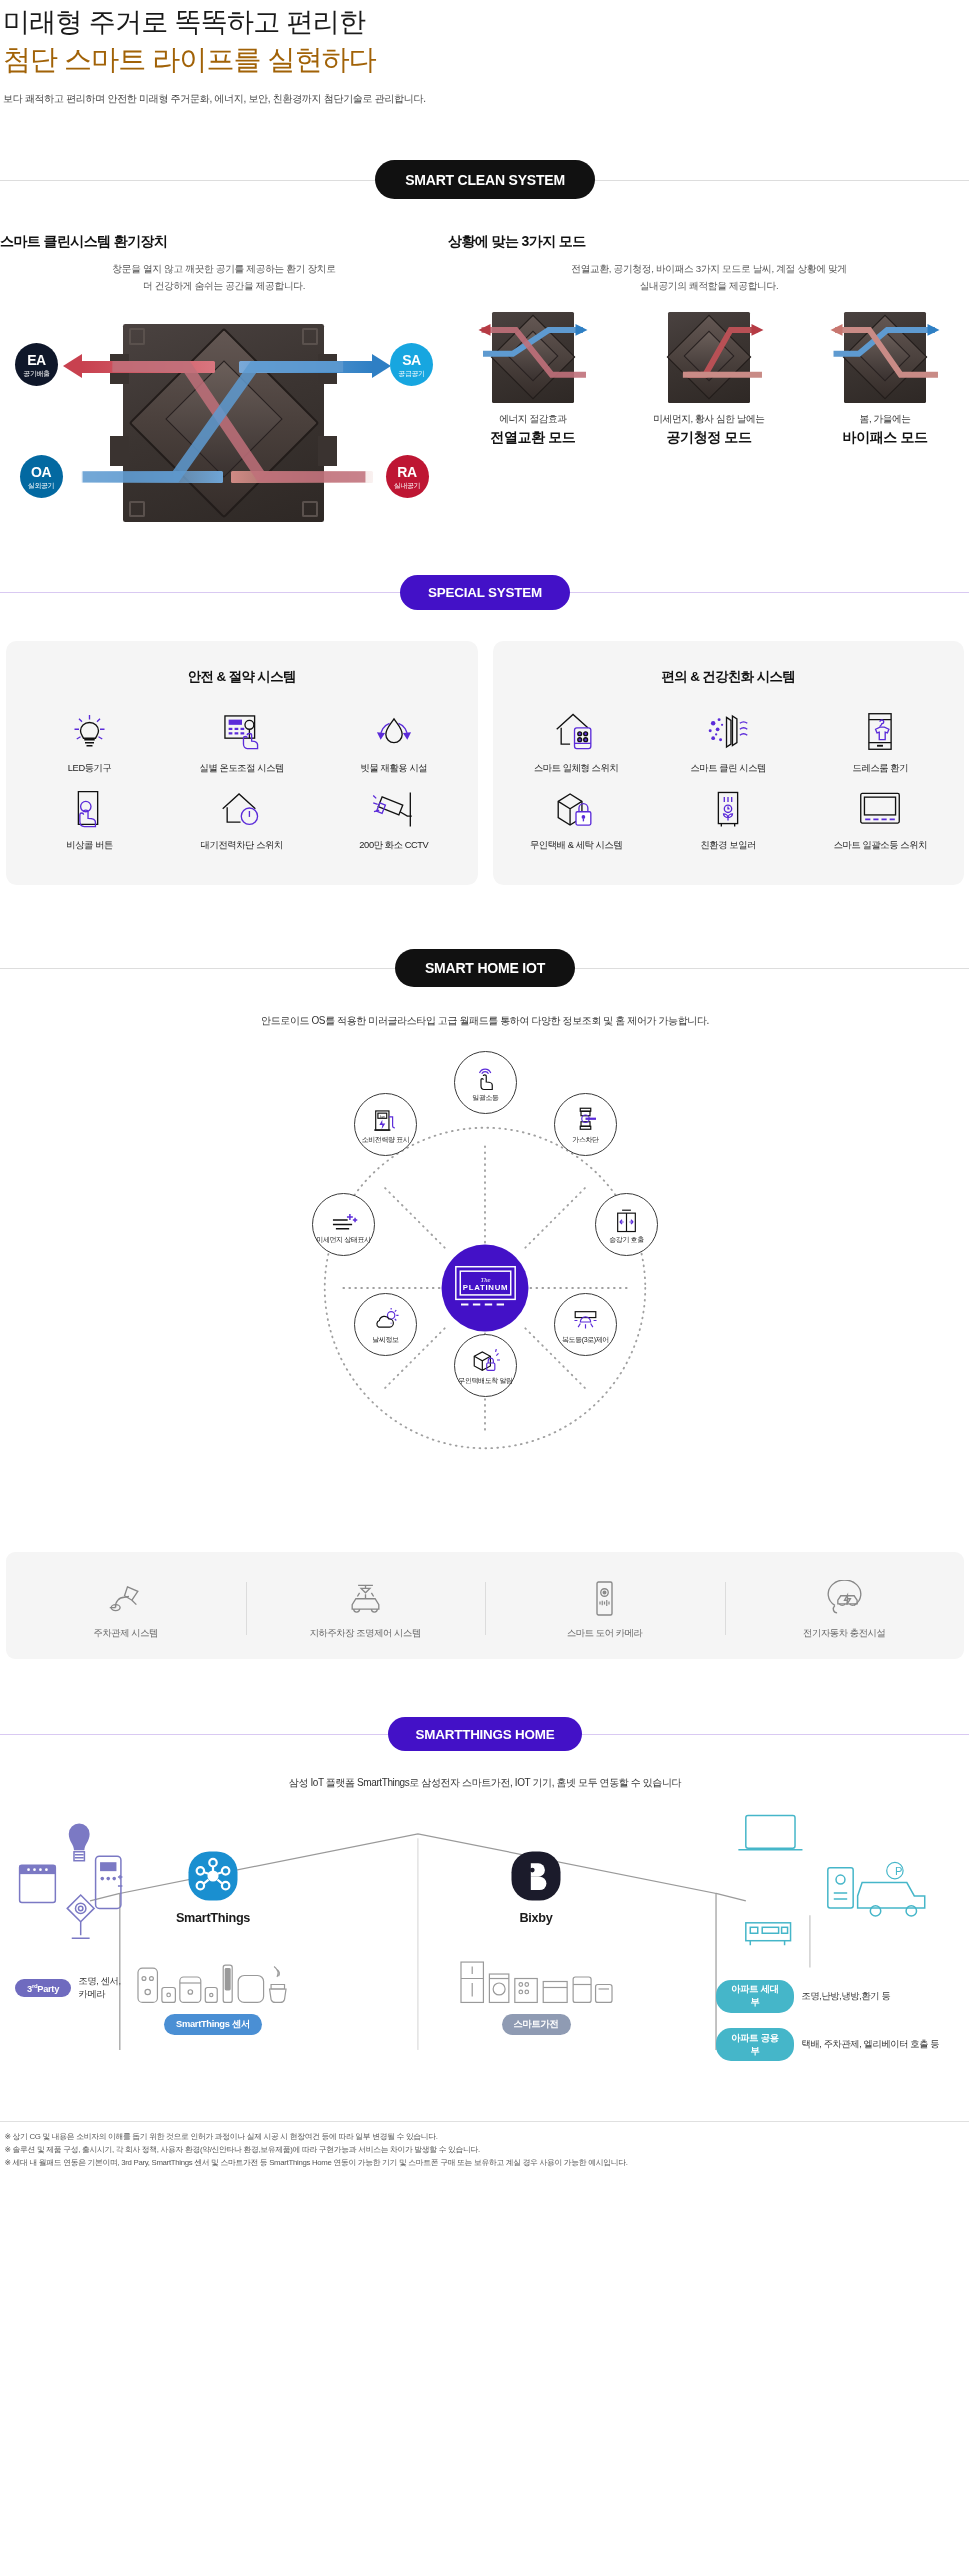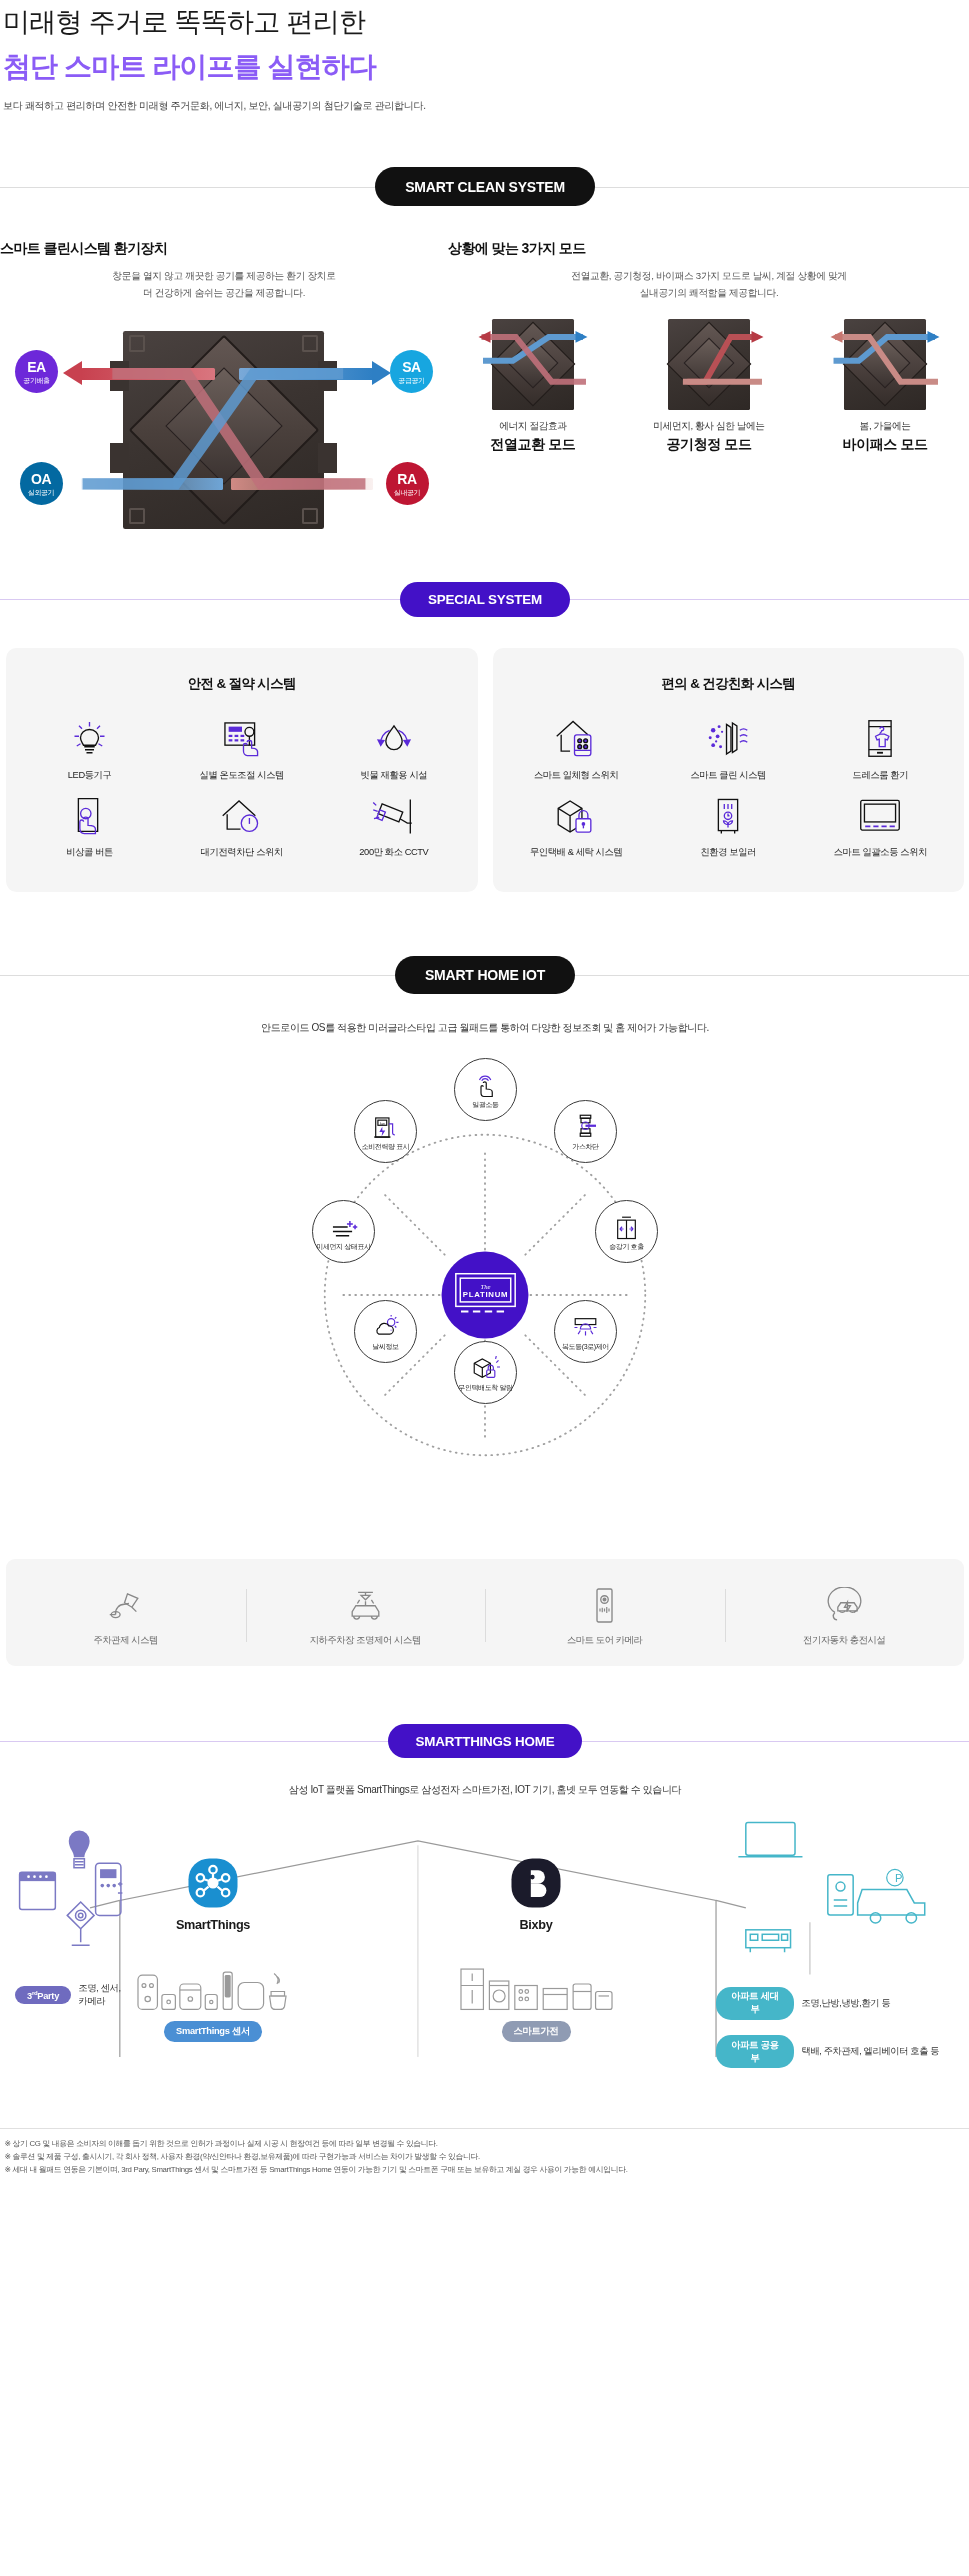--- a/index.html
+++ b/index.html
@@ -8,21 +8,21 @@
   body {
     width:970px; min-height:2576px;
     font-family:"Liberation Sans","DejaVu Sans",sans-serif;
     color:#222; position:relative; overflow-x:hidden;
   }
   .page { width:970px; position:relative; }
 
   
   .hero { padding:4.5px 0 0 3px; }
   .hero h1 { font-size:27px; font-weight:400; letter-spacing:-0.7px; line-height:1.28; color:#1a1a1a; }
-  .hero h2 { font-size:28px; font-weight:bold; letter-spacing:-0.9px; line-height:1.3; color:#8b5cf6; margin-top:10px; }
+  .hero h2 { font-size:28px; font-weight:normal; letter-spacing:-0.9px; line-height:1.3; color:#a16207; margin-top:3px; }
   .hero p  { font-size:10px; color:#444; margin-top:14px; letter-spacing:-0.3px; }
 
   
   .pill-wrap { position:relative; text-align:center; margin:0 auto; }
   .pill-wrap::before {
     content:""; position:absolute; left:0; right:0; top:50%; height:0.7px; background:#ddd;
   }
   .pill-wrap.purple::before { background:#d9c9f2; }
   .pill {
     position:relative; display:inline-block; border-radius:30px;
@@ -147,21 +147,21 @@
   .notes p { font-size:7.8px; color:#555; line-height:1.65; letter-spacing:-0.3px; }
 </style>
 </head>
 <body>
 
 <div class="page">
 
   <section class="hero">
     <h1>미래형 주거로 똑똑하고 편리한</h1>
     <h2>첨단 스마트 라이프를 실현하다</h2>
-    <p>보다 쾌적하고 편리하며 안전한 미래형 주거문화, 에너지, 보안, 실내공기의 첨단기술로 관리합니다.</p>
+    <p>보다 쾌적하고 편리하며 안전한 미래형 주거문화, 에너지, 보안, 친환경까지 첨단기술로 관리합니다.</p>
   </section>
 
   <section style="margin-top:54px;">
     <div class="pill-wrap">
       <span class="pill black">SMART CLEAN SYSTEM</span>
     </div>
 
     <div class="clean">
 
       <div class="left">
@@ -199,21 +199,21 @@
 
           <div class="arrow" style="left:216px; top:149px; width:142px;">
             <div class="stem" style="background:linear-gradient(90deg,#d08a84,rgba(215,160,155,.15));"></div>
           </div>
 
           <svg width="418" height="201" style="position:absolute;left:0;top:0;" viewBox="0 0 560 270">
             <path d="M130,60 L230,60 L330,208 L470,208" stroke="#c0707a" stroke-width="15" fill="none" opacity="0.85"></path>
             <path d="M90,208 L215,208 L320,60 L440,60" stroke="#5e9ad0" stroke-width="15" fill="none" opacity="0.85"></path>
           </svg>
 
-          <div class="badge" style="left:0px; top:21px; background:#6d28d9;">
+          <div class="badge" style="left:0px; top:21px; background:#0f172a;">
             <span class="b1">EA</span>
             <span class="b2">공기배출</span>
           </div>
           <div class="badge" style="right:0px; top:21px; background:#17a6e0;">
             <span class="b1">SA</span>
             <span class="b2">공급공기</span>
           </div>
           <div class="badge" style="left:4.5px; top:133px; background:#0369a1;">
             <span class="b1">OA</span>
             <span class="b2">실외공기</span>

